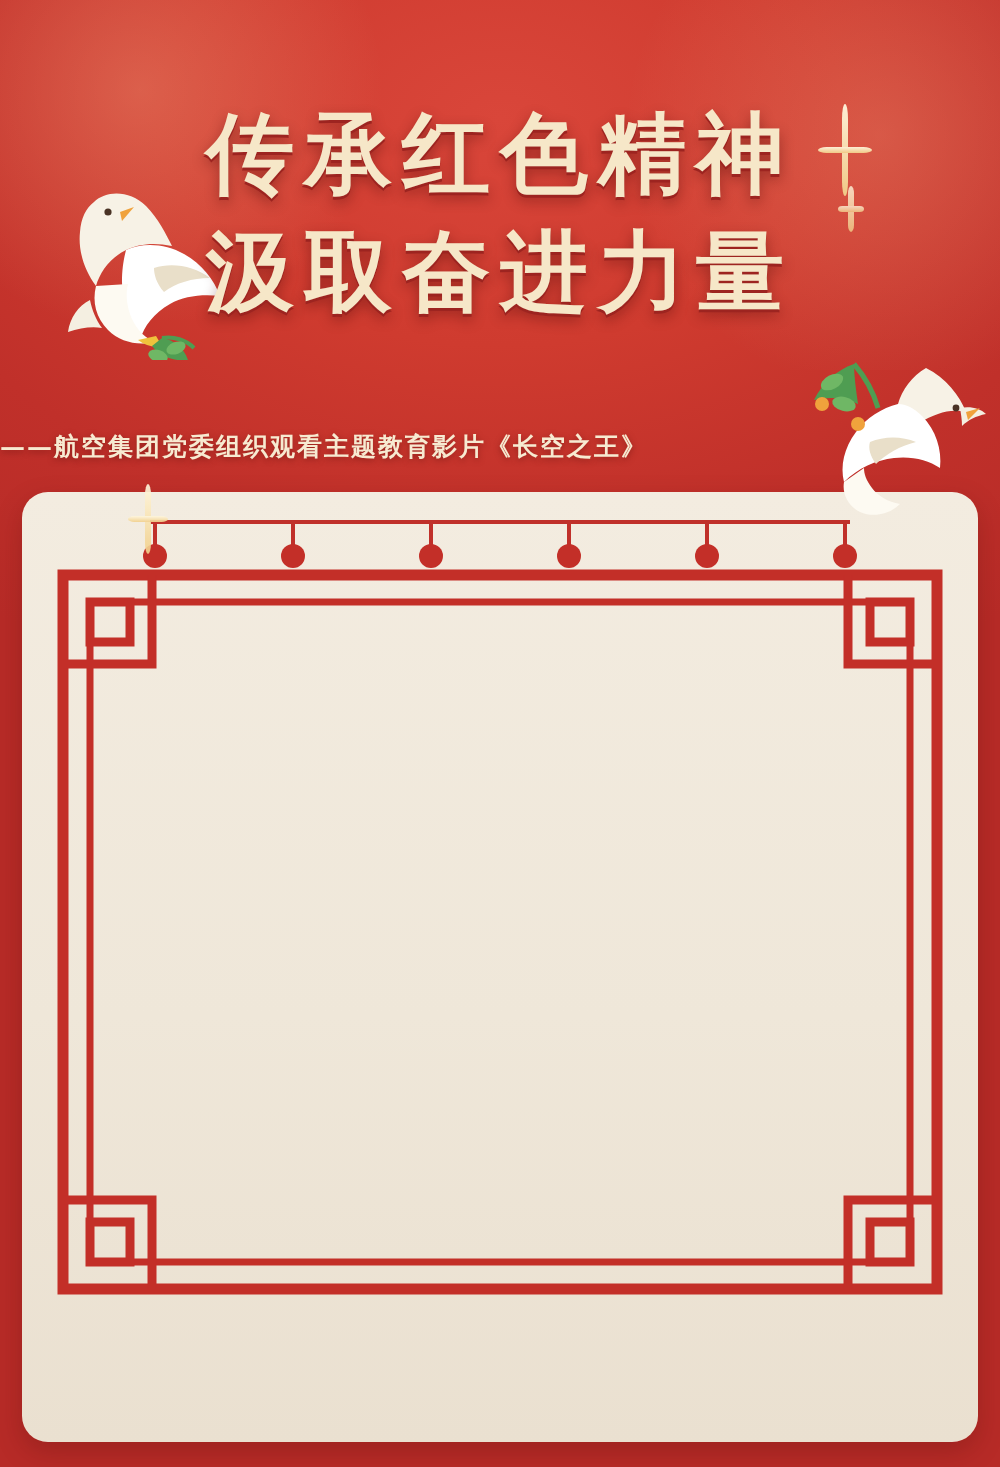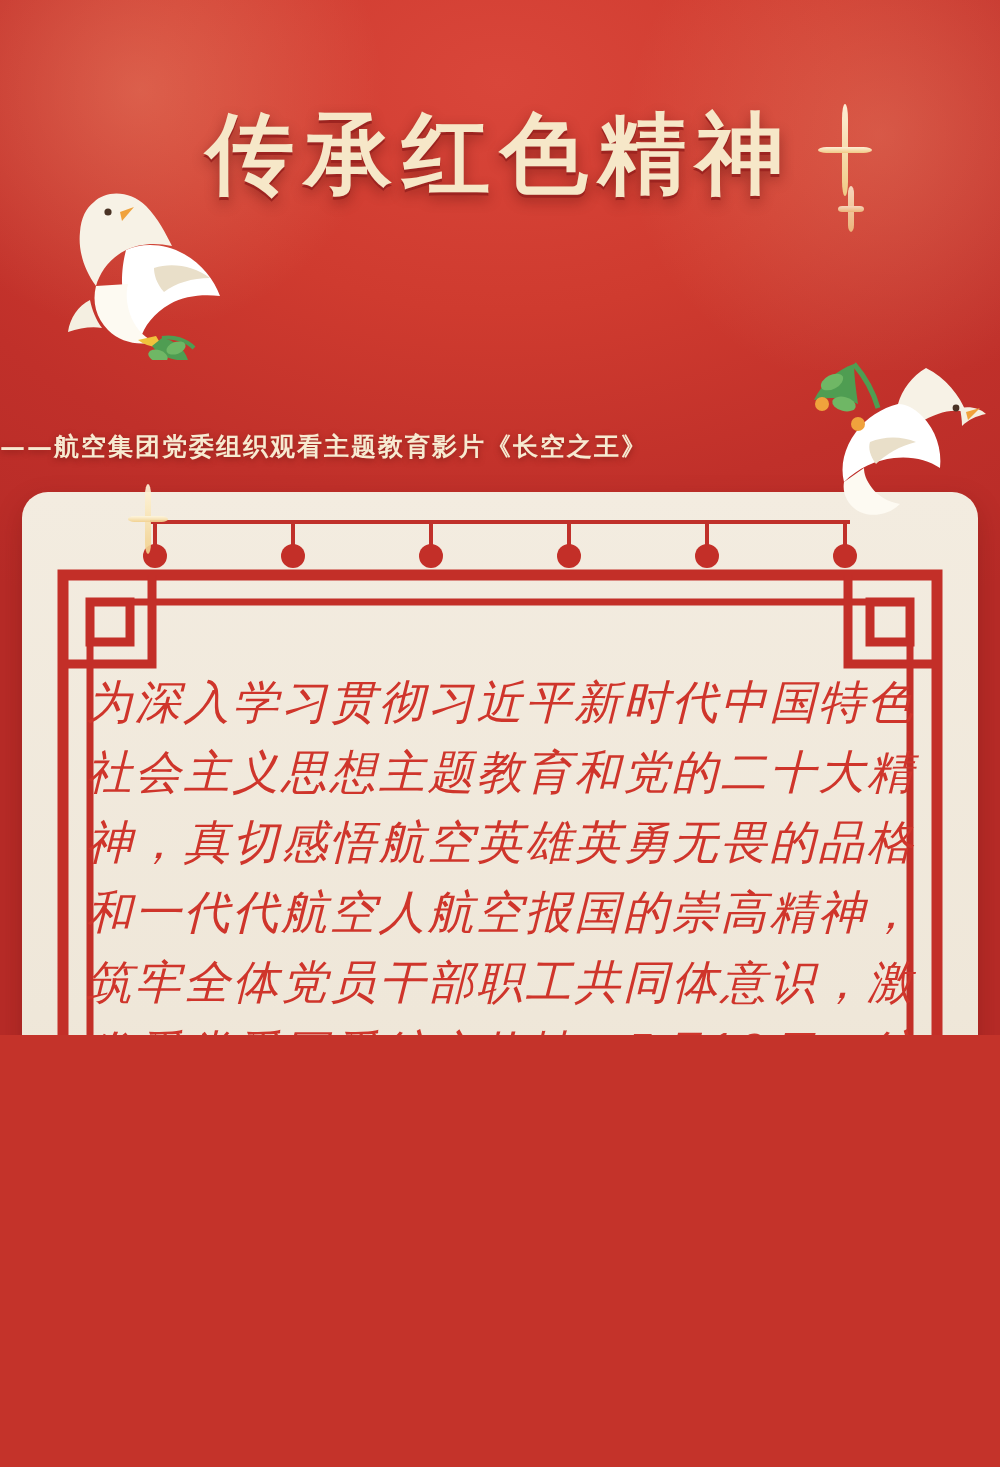--- a/index.html
+++ b/index.html
@@ -10,21 +10,21 @@
     width: 1000px;
     height: 1467px;
     font-family: "Liberation Serif", "DejaVu Serif", serif;
     background: #c4332a;
     overflow: hidden;
   }
 
   .poster {
     position: relative;
     width: 1000px;
-    height: 1035px;
+    height: 1467px;
     background:
       radial-gradient(ellipse 900px 600px at 50% 8%, #d9463a 0%, #cf3b2f 38%, #c0302a 70%, #b72b27 100%),
       linear-gradient(180deg, #c93a2d 0%, #c1302a 50%, #bb2c28 100%);
     overflow: hidden;
   }
 
   
   .glow-left {
     position: absolute;
     left: -120px; top: -140px;
@@ -249,20 +249,21 @@
       </g>
     </svg>
   </div>
 
   <div class="sparkle s1"></div>
   <div class="sparkle s2"></div>
   <div class="sparkle s3"></div>
 
   <div class="title-block">
     <div class="title-line first">传承红色精神</div>
+    <div class="title-line second">汲取奋进力量</div>
   </div>
 
   <div class="subtitle">——航空集团党委组织观看主题教育影片《长空之王》</div>
 
   <div class="card-wrap">
     <div class="card-paper"></div>
   </div>
 
   <div class="rail"></div>
   <div class="rail-dots">
@@ -314,17 +315,14 @@
       </g>
       <g fill="none" stroke="#c32f28" stroke-width="7">
         <path d="M96 34 L96 7"></path>
         <path d="M792 34 L792 7"></path>
         <path d="M96 694 L96 721"></path>
         <path d="M792 694 L792 721"></path>
       </g>
     </svg>
   </div>
 
-  <div class="text-panel">
-    <p class="body-text">为深入学习贯彻习近平新时代中国特色社会主义思想主题教育和党的二十大精神，真切感悟航空英雄英勇无畏的品格和一代代航空人航空报国的崇高精神，筑牢全体党员干部职工共同体意识，激发爱党爱国爱航空热情。5月19日，航空集团党委组织全体党员、干部和职工观看爱国主义题材影片《长空之王》。</p>
-  </div>
 
 </div>
 
 </body></html>

